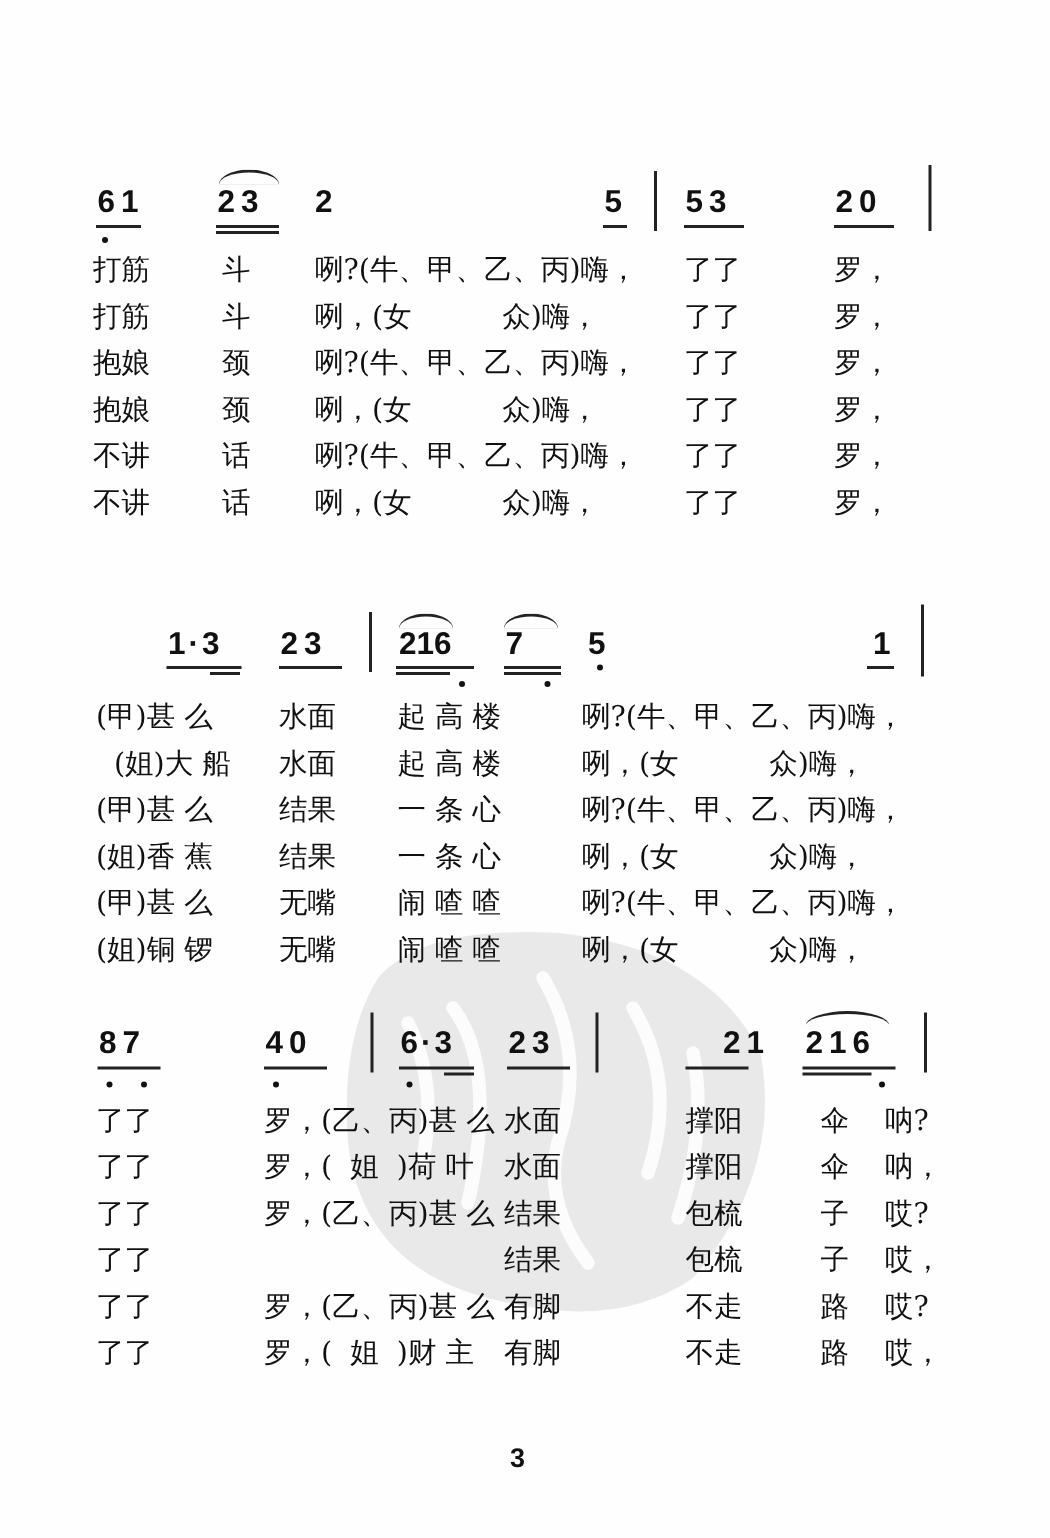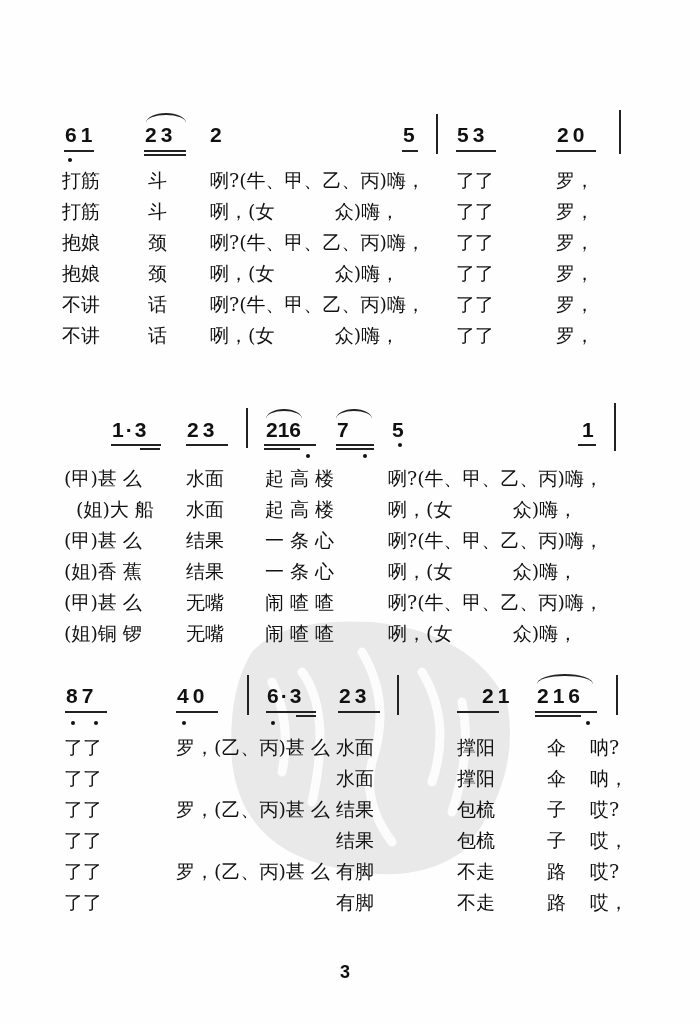--- a/index.html
+++ b/index.html
@@ -214,20 +214,21 @@
     <div class="lyric-row" style="top:732px;">
       <span class="cell" style="left:64px;">了了</span>
       <span class="cell" style="left:176px;">罗，(乙、丙)甚 么</span>
       <span class="cell" style="left:336px;">水面</span>
       <span class="cell" style="left:457px;">撑阳</span>
       <span class="cell" style="left:547px;">伞</span>
       <span class="cell" style="left:590px;">呐?</span>
     </div>
     <div class="lyric-row" style="top:763px;">
       <span class="cell" style="left:64px;">了了</span>
+      <span class="cell" style="left:176px;">罗，(  姐  )荷 叶</span>
       <span class="cell" style="left:336px;">水面</span>
       <span class="cell" style="left:457px;">撑阳</span>
       <span class="cell" style="left:547px;">伞</span>
       <span class="cell" style="left:590px;">呐，</span>
     </div>
     <div class="lyric-row" style="top:794px;">
       <span class="cell" style="left:64px;">了了</span>
       <span class="cell" style="left:176px;">罗，(乙、丙)甚 么</span>
       <span class="cell" style="left:336px;">结果</span>
       <span class="cell" style="left:457px;">包梳</span>
@@ -244,20 +245,21 @@
     <div class="lyric-row" style="top:856px;">
       <span class="cell" style="left:64px;">了了</span>
       <span class="cell" style="left:176px;">罗，(乙、丙)甚 么</span>
       <span class="cell" style="left:336px;">有脚</span>
       <span class="cell" style="left:457px;">不走</span>
       <span class="cell" style="left:547px;">路</span>
       <span class="cell" style="left:590px;">哎?</span>
     </div>
     <div class="lyric-row" style="top:887px;">
       <span class="cell" style="left:64px;">了了</span>
+      <span class="cell" style="left:176px;">罗，(  姐  )财 主</span>
       <span class="cell" style="left:336px;">有脚</span>
       <span class="cell" style="left:457px;">不走</span>
       <span class="cell" style="left:547px;">路</span>
       <span class="cell" style="left:590px;">哎，</span>
     </div>
   </div>
 
   <div class="page-number">3</div>
 
 </div>

